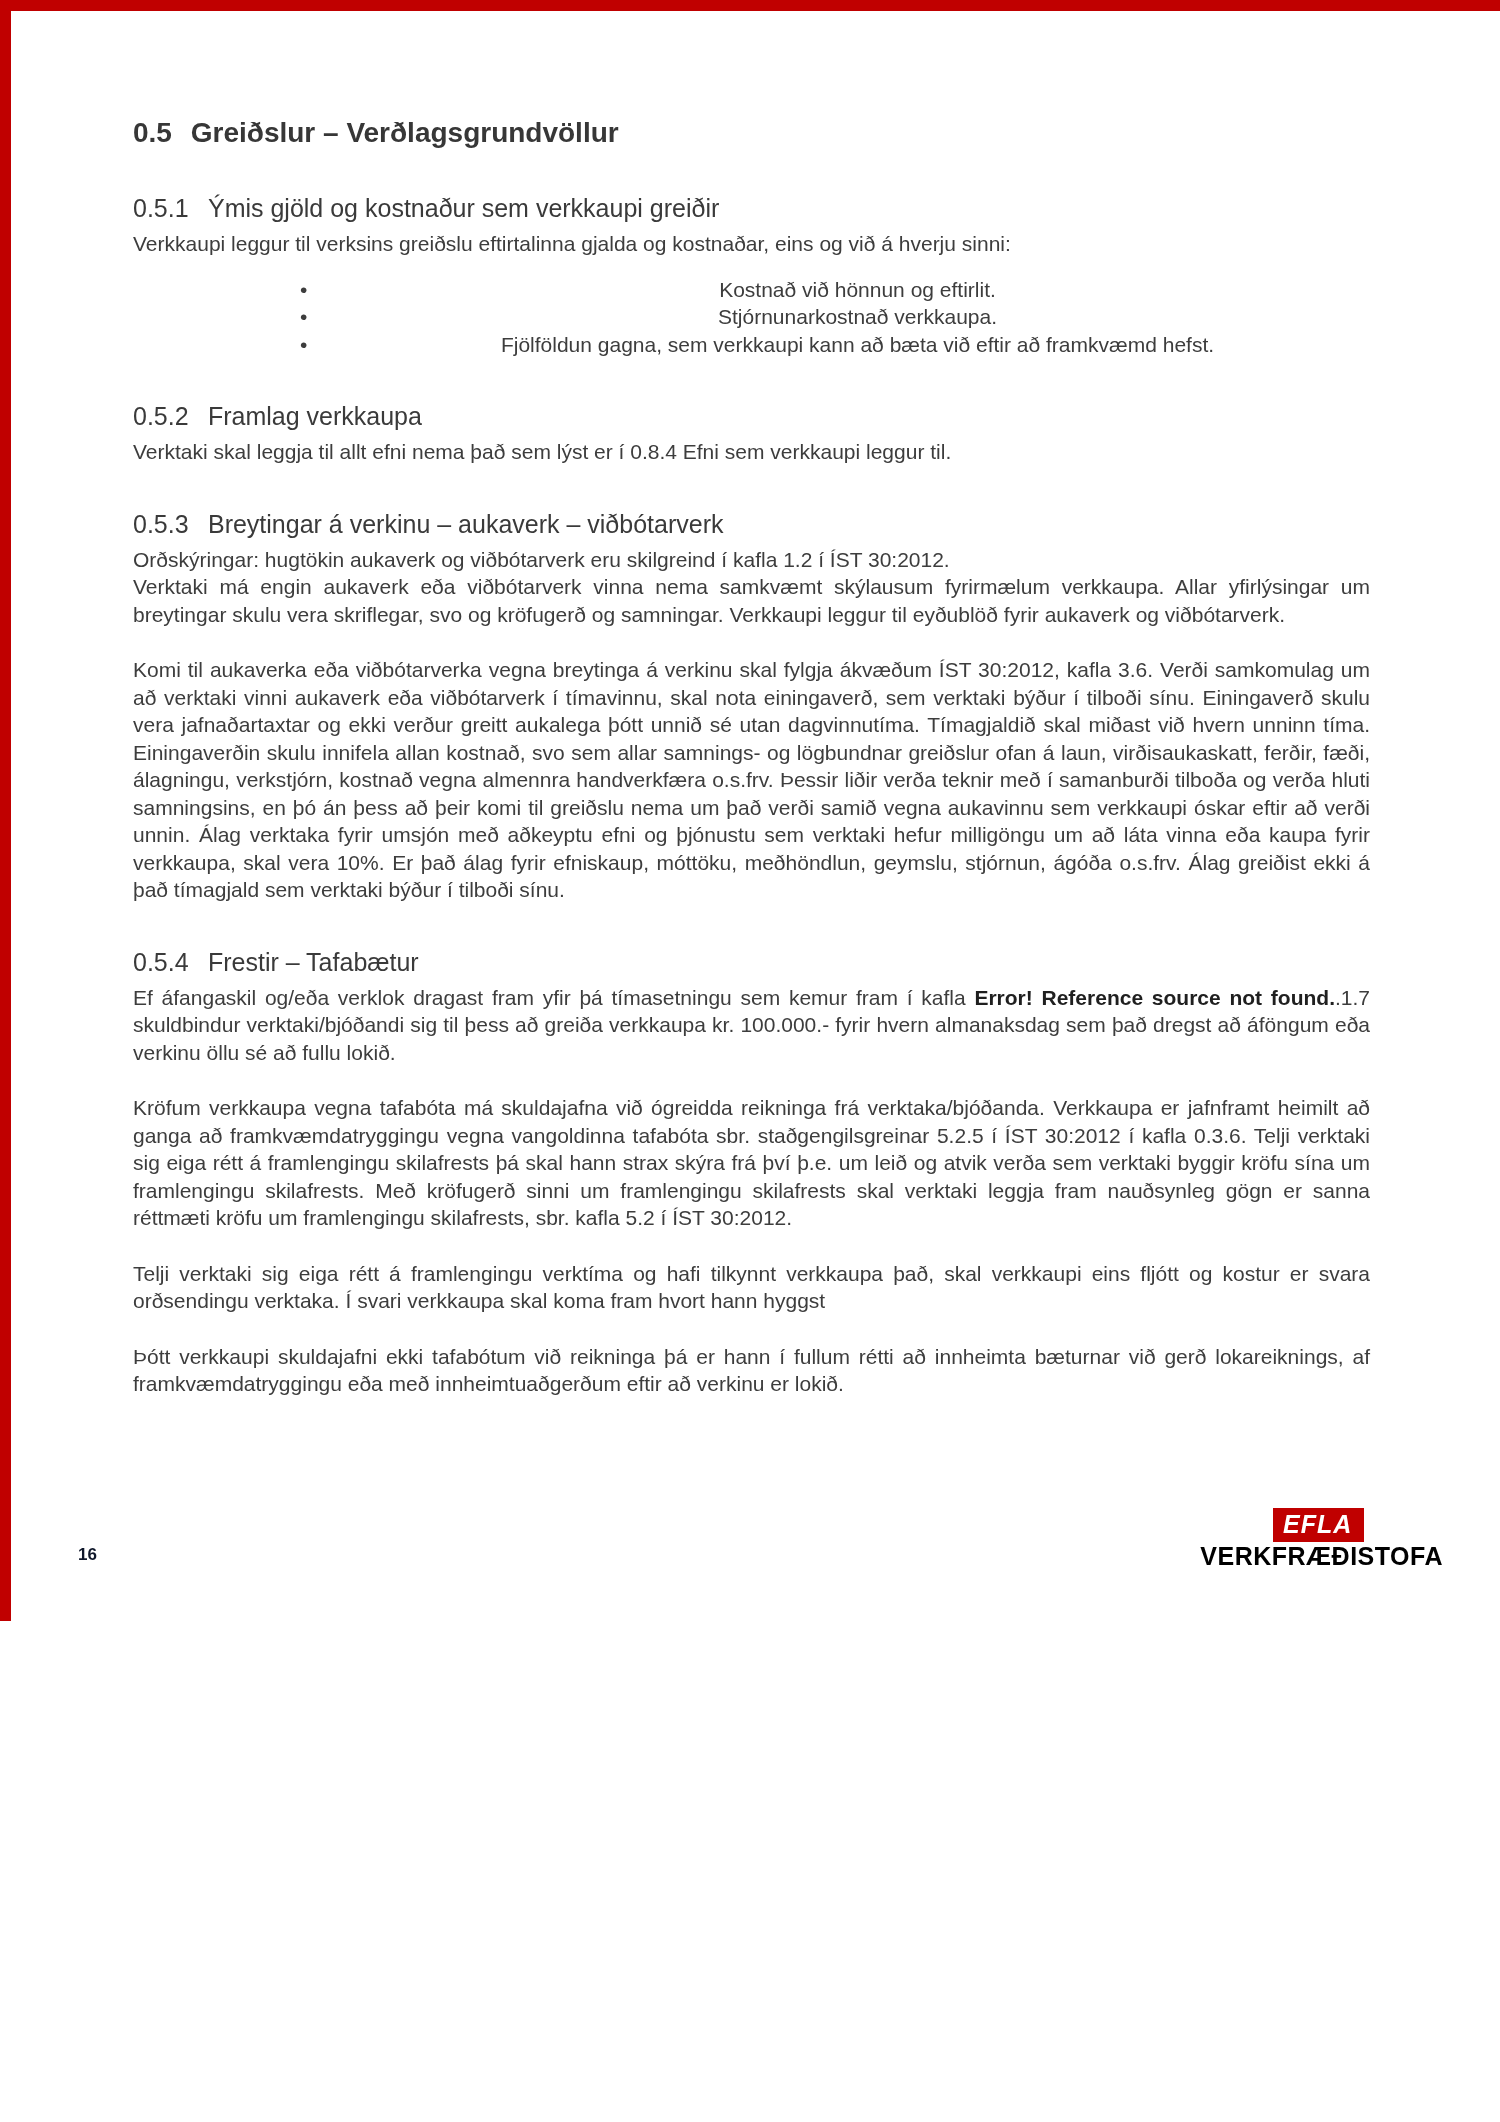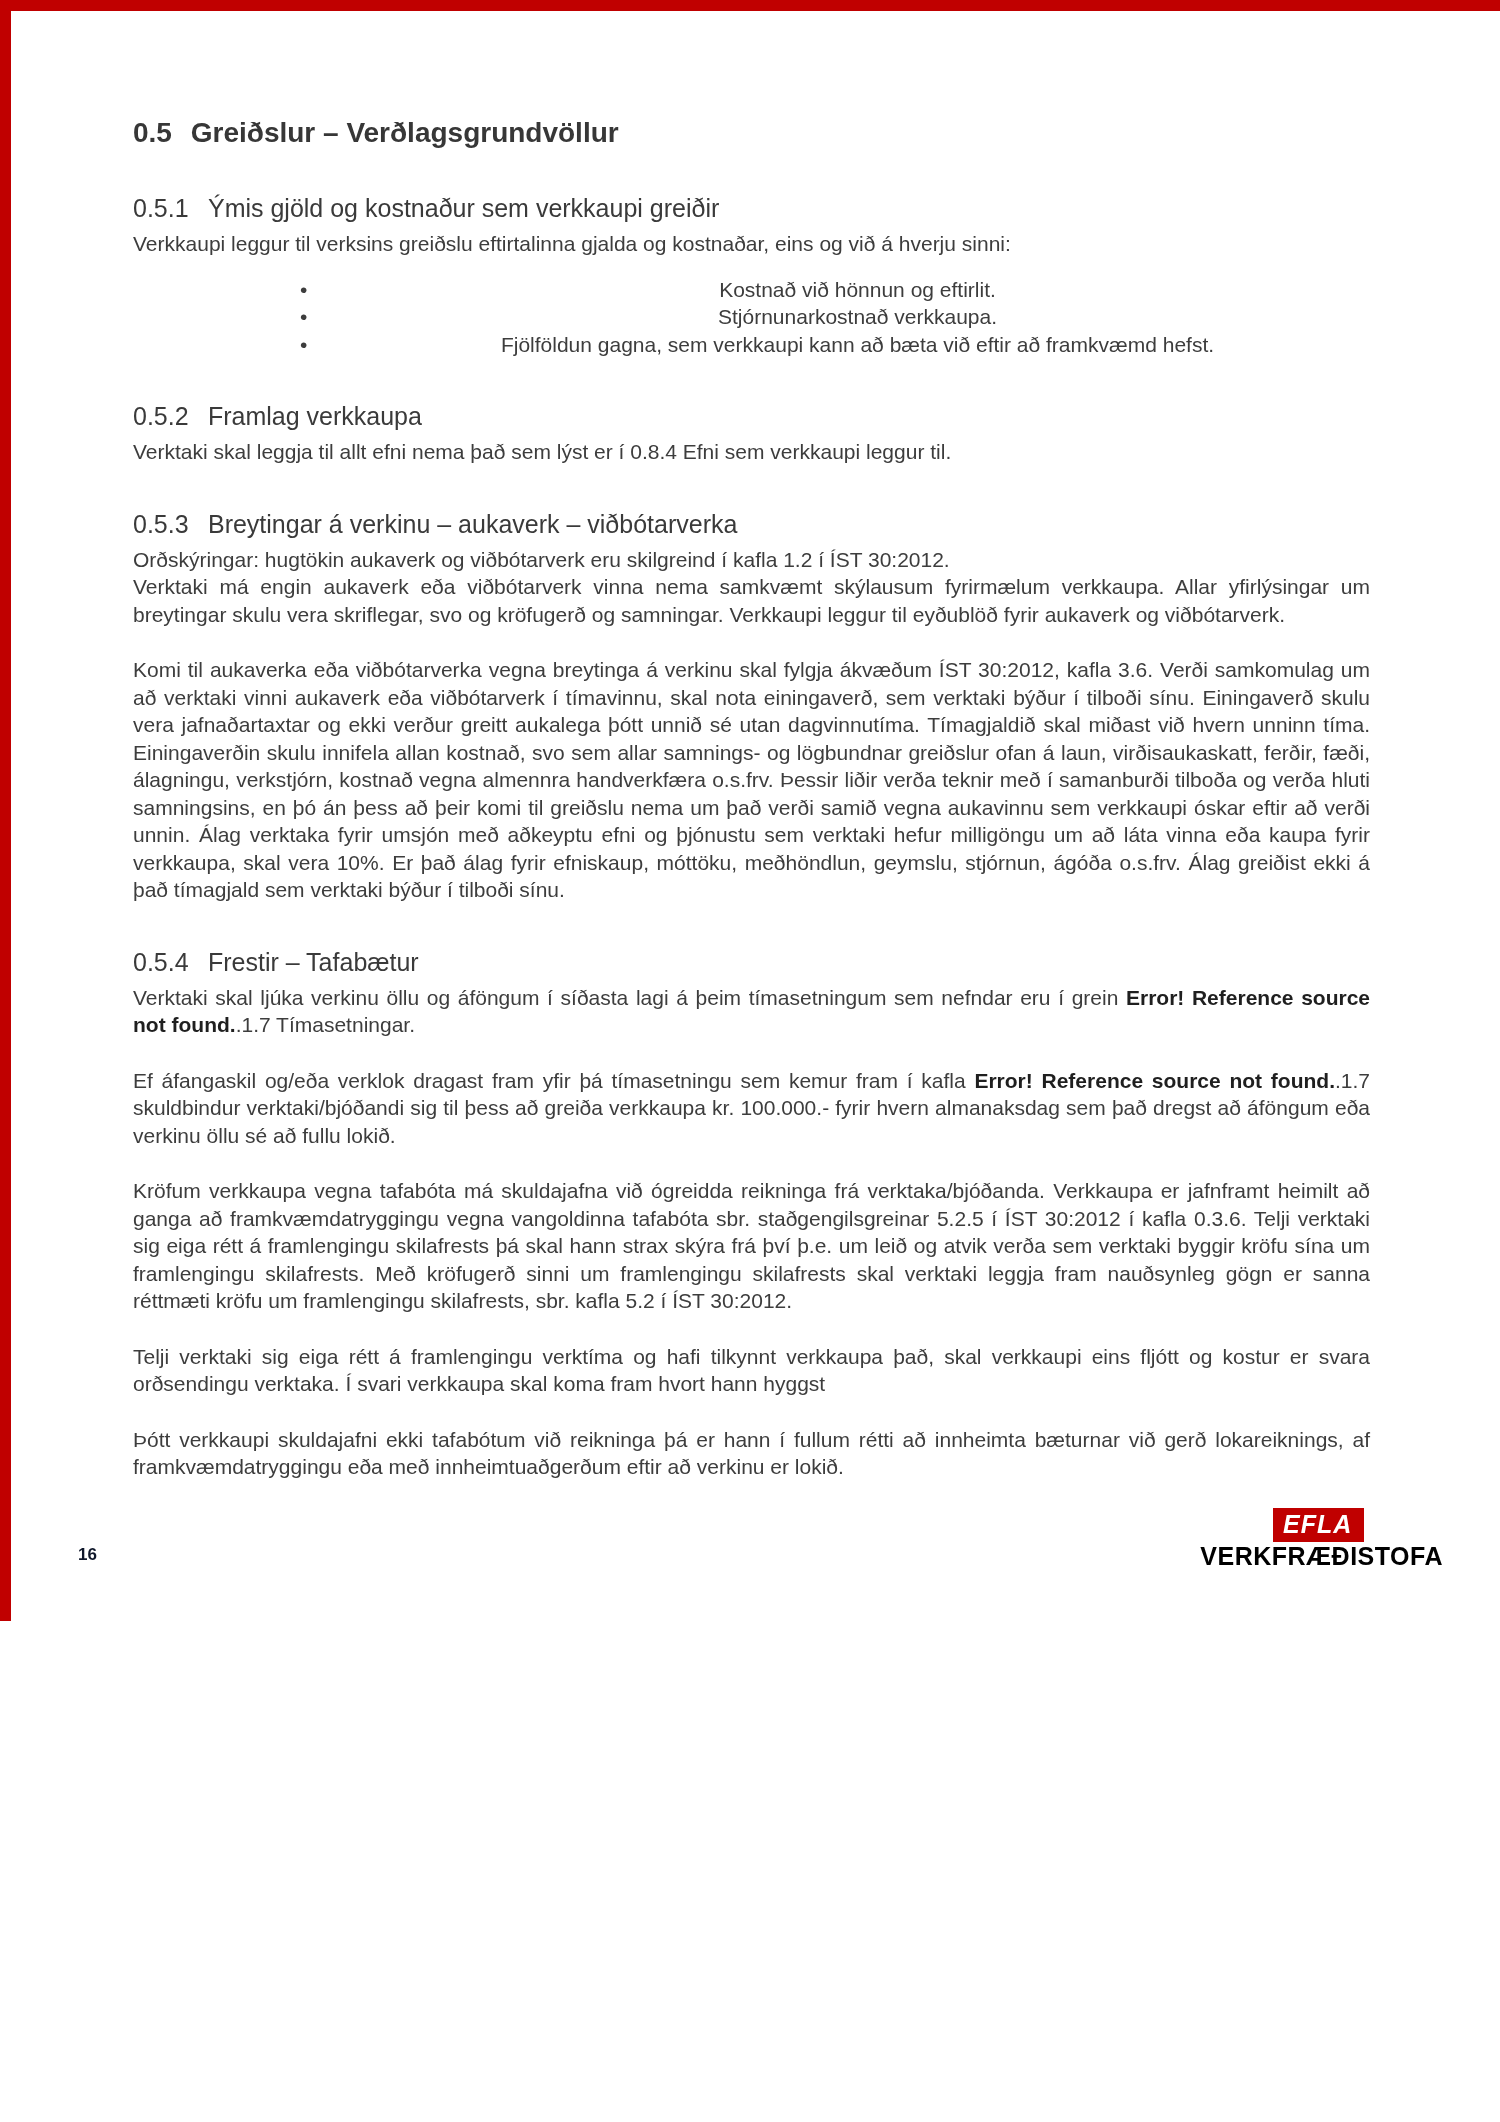--- a/index.html
+++ b/index.html
@@ -151,33 +151,30 @@
     </ul>
 
     <h2>
       <span class="num">0.5.2</span>
       <span>Framlag verkkaupa</span>
     </h2>
     <p>Verktaki skal leggja til allt efni nema það sem lýst er í 0.8.4 Efni sem verkkaupi leggur til.</p>
 
     <h2>
       <span class="num">0.5.3</span>
-      <span>Breytingar á verkinu – aukaverk – viðbótarverka</span>
+      <span>Breytingar á verkinu – aukaverk – viðbótarverk</span>
     </h2>
     <p style="margin-bottom:0;">Orðskýringar:  hugtökin aukaverk og viðbótarverk eru skilgreind í kafla 1.2 í ÍST 30:2012.</p>
     <p>Verktaki má engin aukaverk eða viðbótarverk vinna nema samkvæmt skýlausum fyrirmælum verkkaupa. Allar yfirlýsingar um breytingar skulu vera skriflegar, svo og kröfugerð og samningar. Verkkaupi leggur til eyðublöð fyrir aukaverk og viðbótarverk.</p>
     <p>Komi til aukaverka eða viðbótarverka vegna breytinga á verkinu skal fylgja ákvæðum ÍST 30:2012, kafla 3.6. Verði samkomulag um að verktaki vinni aukaverk eða viðbótarverk í tímavinnu, skal nota einingaverð, sem verktaki býður í tilboði sínu. Einingaverð skulu vera jafnaðartaxtar og ekki verður greitt aukalega þótt unnið sé utan dagvinnutíma. Tímagjaldið skal miðast við hvern unninn tíma. Einingaverðin skulu innifela allan kostnað, svo sem allar samnings- og lögbundnar greiðslur ofan á laun, virðisaukaskatt, ferðir, fæði, álagningu, verkstjórn, kostnað vegna almennra handverkfæra o.s.frv. Þessir liðir verða teknir með í samanburði tilboða og verða hluti samningsins, en þó án þess að þeir komi til greiðslu nema um það verði samið vegna aukavinnu sem verkkaupi óskar eftir að verði unnin. Álag verktaka fyrir umsjón með aðkeyptu efni og þjónustu sem verktaki hefur milligöngu um að láta vinna eða kaupa fyrir verkkaupa, skal vera 10%. Er það álag fyrir efniskaup, móttöku, meðhöndlun, geymslu, stjórnun, ágóða o.s.frv.  Álag greiðist ekki á það tímagjald sem verktaki býður í tilboði sínu.</p>
 
     <h2>
       <span class="num">0.5.4</span>
       <span>Frestir – Tafabætur</span>
     </h2>
-    <p>
-      <span>Verktaki skal ljúka verkinu öllu og áföngum í síðasta lagi á þeim tímasetningum sem nefndar eru í grein </span><strong class="err">Error! Reference source not found.</strong><span>.1.7 Tímasetningar.</span>
-    </p>
     <p>
       <span>Ef áfangaskil og/eða verklok dragast fram yfir þá tímasetningu sem kemur fram í kafla </span><strong class="err">Error! Reference source not found.</strong><span>.1.7 skuldbindur verktaki/bjóðandi sig til þess að greiða verkkaupa kr. 100.000.- fyrir hvern almanaksdag sem það dregst að áföngum eða verkinu öllu sé að fullu lokið.</span>
     </p>
     <p>Kröfum verkkaupa vegna tafabóta má skuldajafna við ógreidda reikninga frá verktaka/bjóðanda. Verkkaupa er jafnframt heimilt að ganga að framkvæmdatryggingu vegna vangoldinna tafabóta sbr. staðgengilsgreinar 5.2.5 í ÍST 30:2012 í kafla 0.3.6. Telji verktaki sig eiga rétt á  framlengingu skilafrests þá skal hann strax skýra frá því þ.e. um leið og atvik verða sem verktaki byggir kröfu sína um framlengingu skilafrests.  Með kröfugerð sinni um framlengingu skilafrests skal verktaki leggja fram nauðsynleg gögn er sanna réttmæti kröfu um framlengingu skilafrests, sbr. kafla 5.2 í ÍST 30:2012.</p>
     <p>Telji verktaki sig eiga rétt á framlengingu verktíma og hafi tilkynnt verkkaupa það, skal verkkaupi eins fljótt og kostur er svara orðsendingu verktaka.  Í svari verkkaupa skal koma fram hvort hann hyggst</p>
     <p>Þótt verkkaupi skuldajafni ekki tafabótum við reikninga þá er hann í fullum rétti að innheimta bæturnar við gerð lokareiknings, af framkvæmdatryggingu eða með innheimtuaðgerðum eftir að verkinu er lokið.</p>
 
   </main>
 
   <span class="page-number">16</span>

